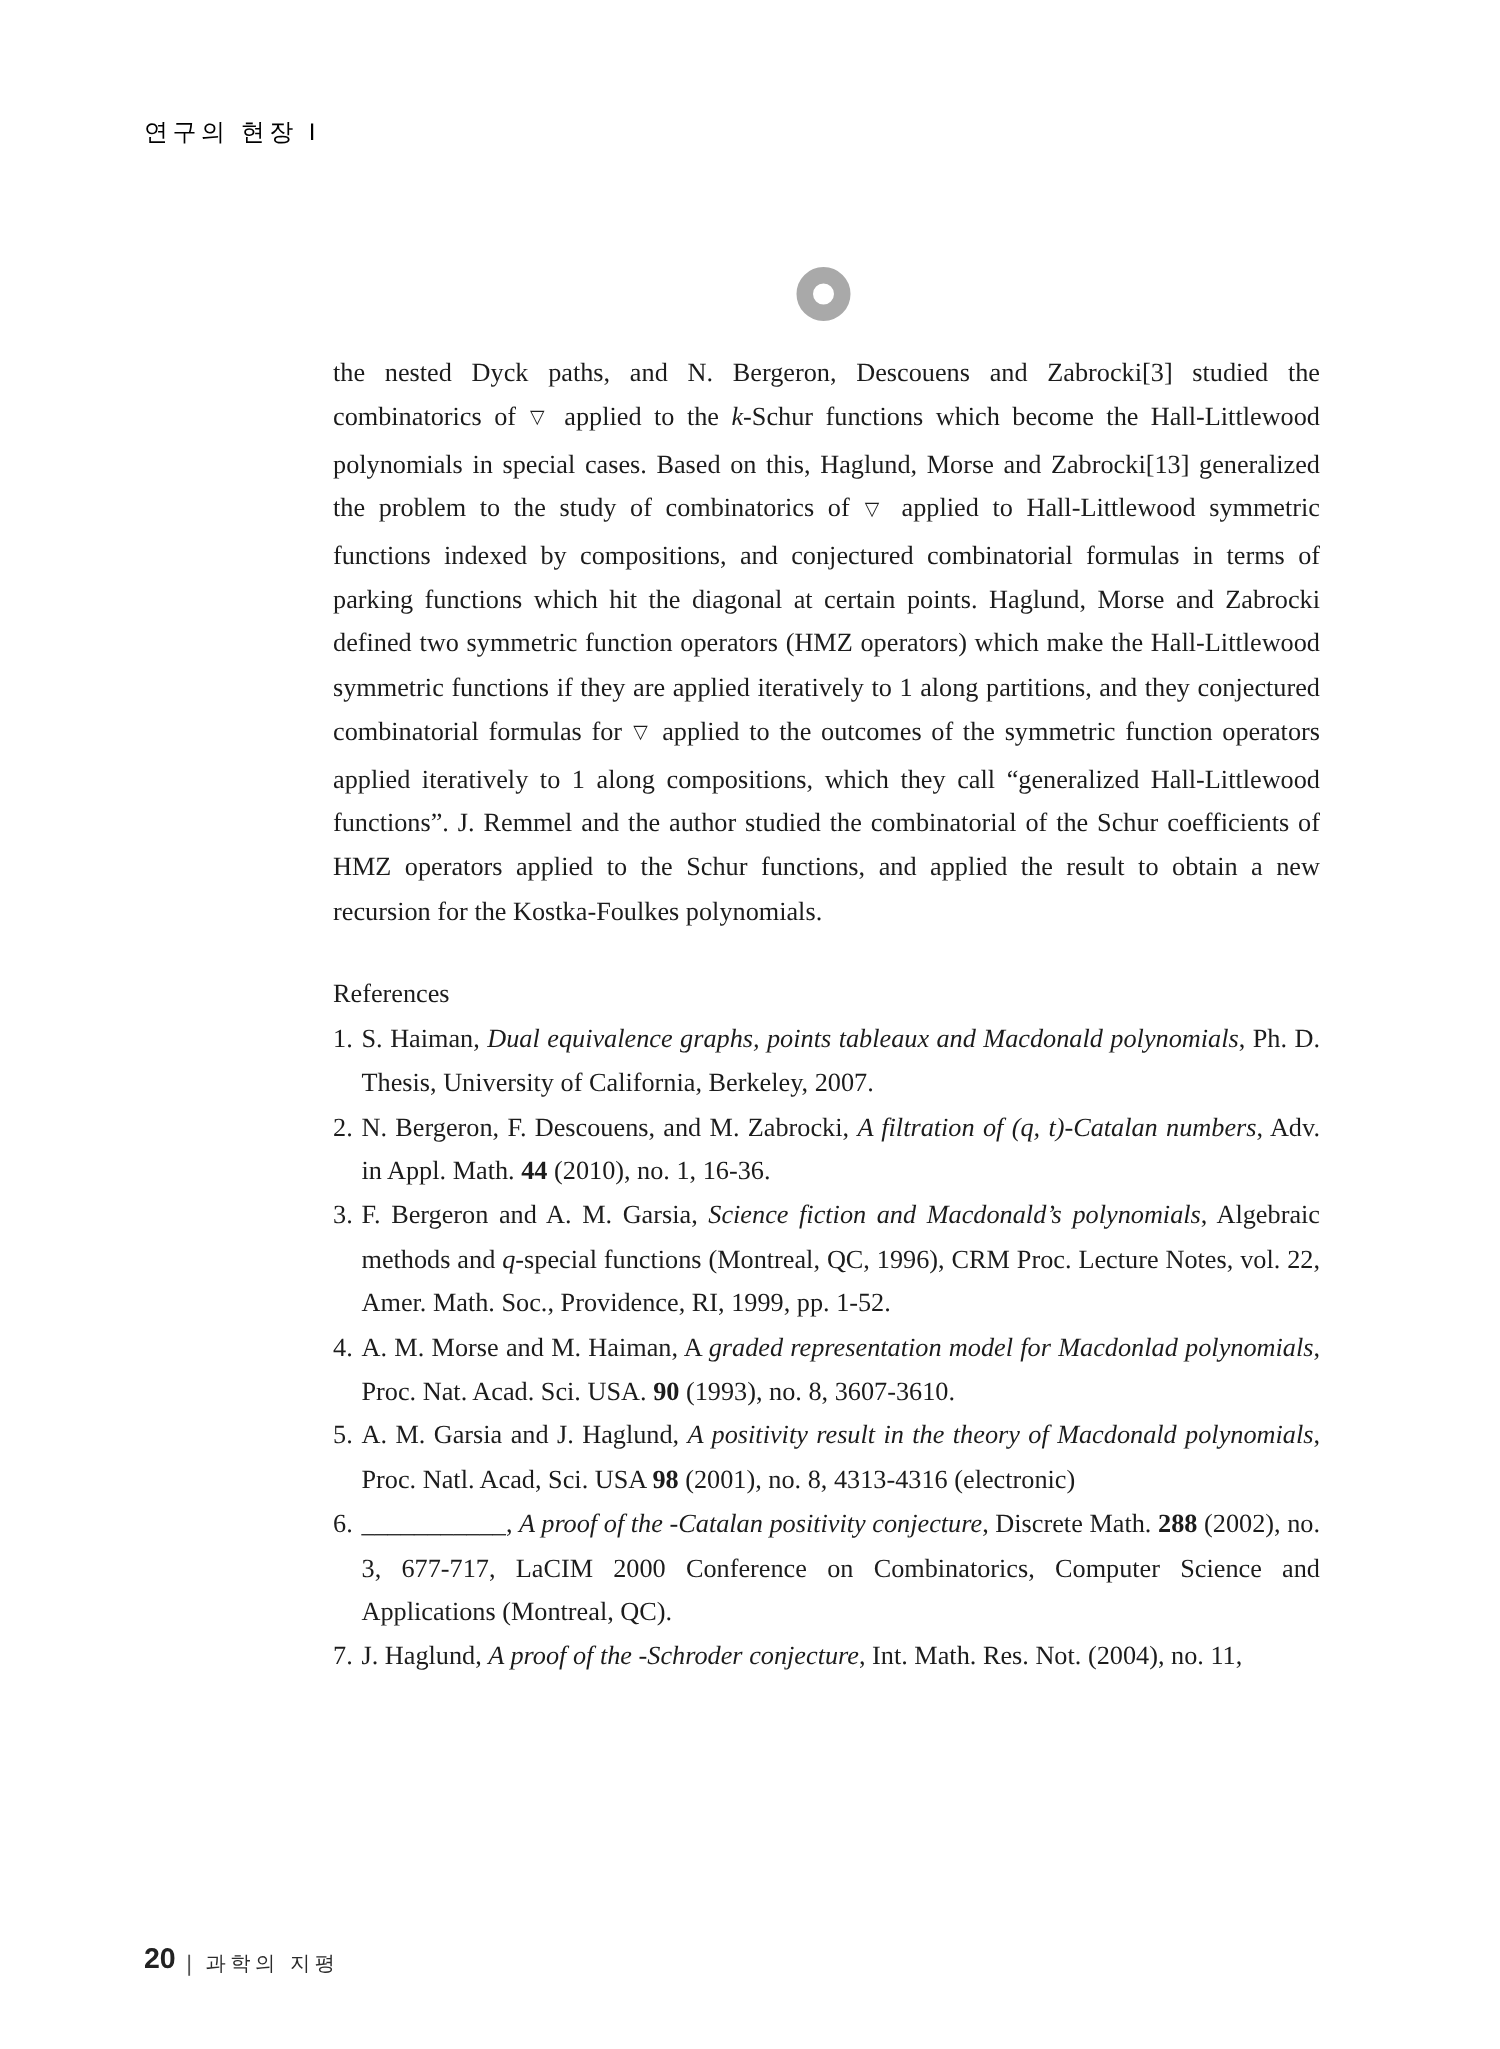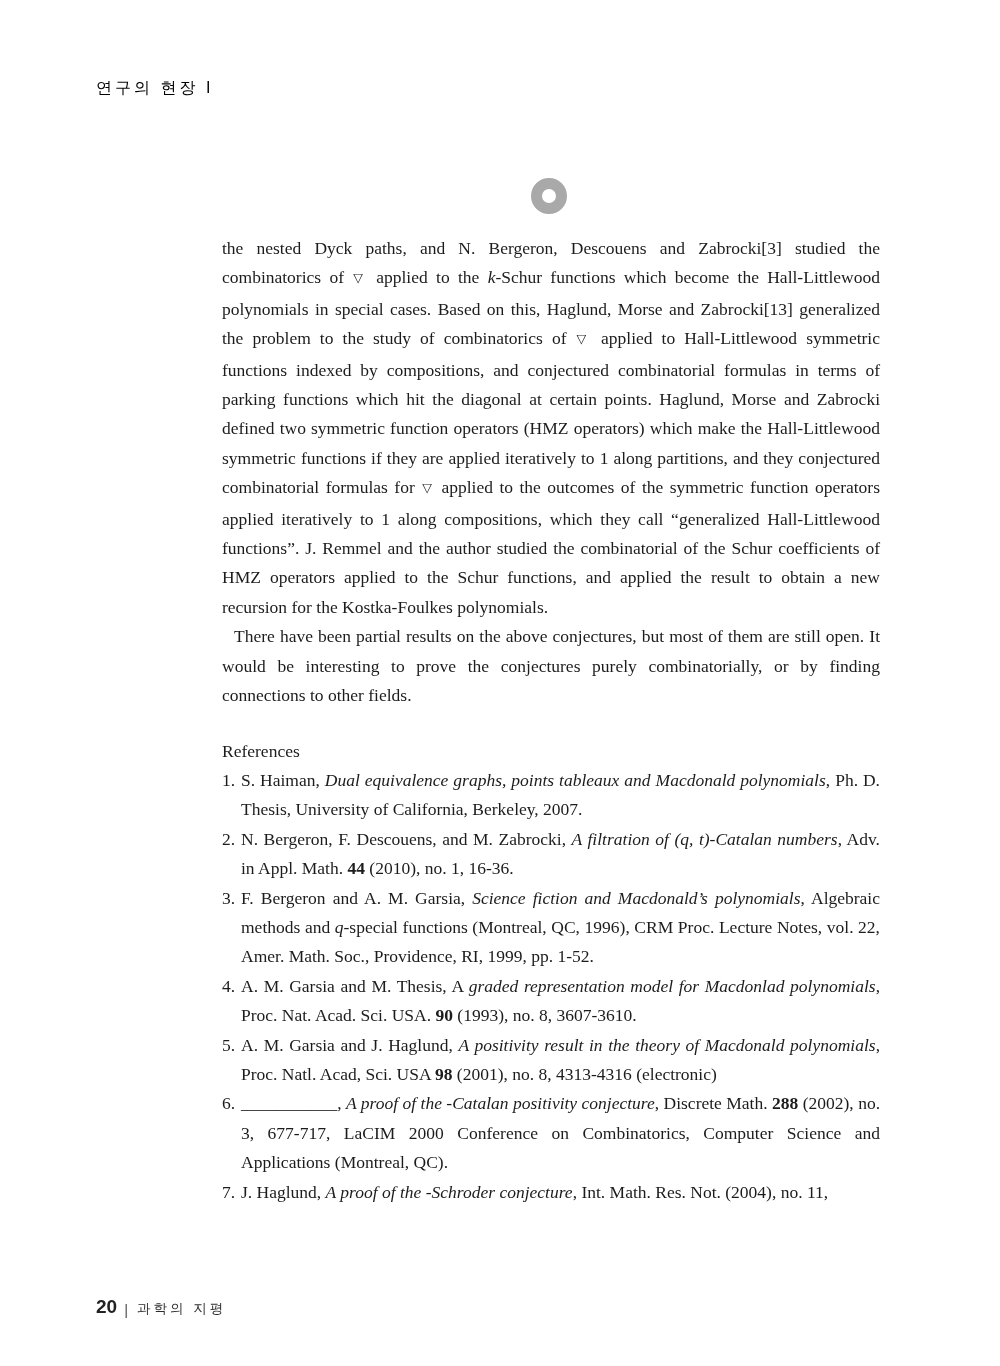--- a/index.html
+++ b/index.html
@@ -122,40 +122,39 @@
 <div class="page">
 
   <div class="section-header">연구의  현장 I</div>
 
   <div class="ring"></div>
 
   <div class="content">
 
     <p class="para p1"><span class="seg-n">the nested Dyck paths, and N. Bergeron, Descouens and Zabrocki[3] studied the combinatorics of </span><span class="seg-sym">▽</span><span class="seg-n"> applied to the </span><span class="seg-i">k</span><span class="seg-n">-Schur functions which become the Hall-Littlewood polynomials in special cases. Based on this, Haglund, Morse and Zabrocki[13] generalized the problem to the study of combinatorics of </span><span class="seg-sym">▽</span><span class="seg-n"> applied to Hall-Littlewood symmetric functions indexed by compositions, and conjectured combinatorial formulas in terms of parking functions which hit the diagonal at certain points. Haglund, Morse and Zabrocki defined two symmetric function operators (HMZ operators) which make the Hall-Littlewood symmetric functions if they are applied iteratively to 1 along partitions, and they conjectured  combinatorial formulas for </span><span class="seg-sym">▽</span><span class="seg-n"> applied to the outcomes of the symmetric function operators applied  iteratively to 1 along compositions, which they call “generalized Hall-Littlewood functions”. J. Remmel and the author studied the combinatorial of the Schur coefficients of HMZ operators applied to the Schur functions, and applied the result to obtain a new recursion for the Kostka-Foulkes polynomials.</span></p>
 
-    <p class="para p2">There have been partial results on the above conjectures, but most of them are still open. It would be interesting to prove the conjectures purely combinatorially, or by finding connections to other fields.</p>
 
     <div class="refs-title">References</div>
 
     <ol class="refs">
       <li class="ref">
         <span class="ref-num">1.</span>
         <span class="ref-text"><span class="seg-n">S. Haiman, </span><span class="seg-i">Dual equivalence graphs, points tableaux and Macdonald polynomials</span><span class="seg-n">, Ph. D. Thesis, University of California, Berkeley, 2007.</span></span>
       </li>
       <li class="ref">
         <span class="ref-num">2.</span>
         <span class="ref-text"><span class="seg-n">N. Bergeron, F. Descouens, and M. Zabrocki, </span><span class="seg-i">A filtration of (q, t)-Catalan numbers</span><span class="seg-n">, Adv. in Appl. Math. </span><span class="seg-b">44</span><span class="seg-n"> (2010), no. 1, 16-36.</span></span>
       </li>
       <li class="ref">
         <span class="ref-num">3.</span>
         <span class="ref-text"><span class="seg-n">F. Bergeron and A. M. Garsia, </span><span class="seg-i">Science fiction and Macdonald’s polynomials</span><span class="seg-n">, Algebraic methods and </span><span class="seg-i">q</span><span class="seg-n">-special functions (Montreal, QC, 1996), CRM Proc. Lecture Notes, vol. 22, Amer. Math. Soc., Providence, RI, 1999, pp. 1-52.</span></span>
       </li>
       <li class="ref">
         <span class="ref-num">4.</span>
-        <span class="ref-text"><span class="seg-n">A. M. Garsia and M. Thesis, A </span><span class="seg-i">graded representation model for Macdonlad polynomials</span><span class="seg-n">, Proc. Nat. Acad. Sci. USA. </span><span class="seg-b">90</span><span class="seg-n"> (1993), no. 8, 3607-3610.</span></span>
+        <span class="ref-text"><span class="seg-n">A. M. Morse and M. Haiman, A </span><span class="seg-i">graded representation model for Macdonlad polynomials</span><span class="seg-n">, Proc. Nat. Acad. Sci. USA. </span><span class="seg-b">90</span><span class="seg-n"> (1993), no. 8, 3607-3610.</span></span>
       </li>
       <li class="ref">
         <span class="ref-num">5.</span>
         <span class="ref-text"><span class="seg-n">A. M. Garsia and J. Haglund, </span><span class="seg-i">A positivity result in the theory of Macdonald polynomials</span><span class="seg-n">, Proc. Natl. Acad, Sci. USA </span><span class="seg-b">98</span><span class="seg-n"> (2001), no. 8, 4313-4316 (electronic)</span></span>
       </li>
       <li class="ref">
         <span class="ref-num">6.</span>
         <span class="ref-text"><span class="seg-n">___________, </span><span class="seg-i">A proof of the -Catalan positivity conjecture</span><span class="seg-n">, Discrete Math. </span><span class="seg-b">288</span><span class="seg-n"> (2002), no. 3, 677-717, LaCIM 2000 Conference on Combinatorics, Computer Science and Applications (Montreal, QC).</span></span>
       </li>
       <li class="ref">

